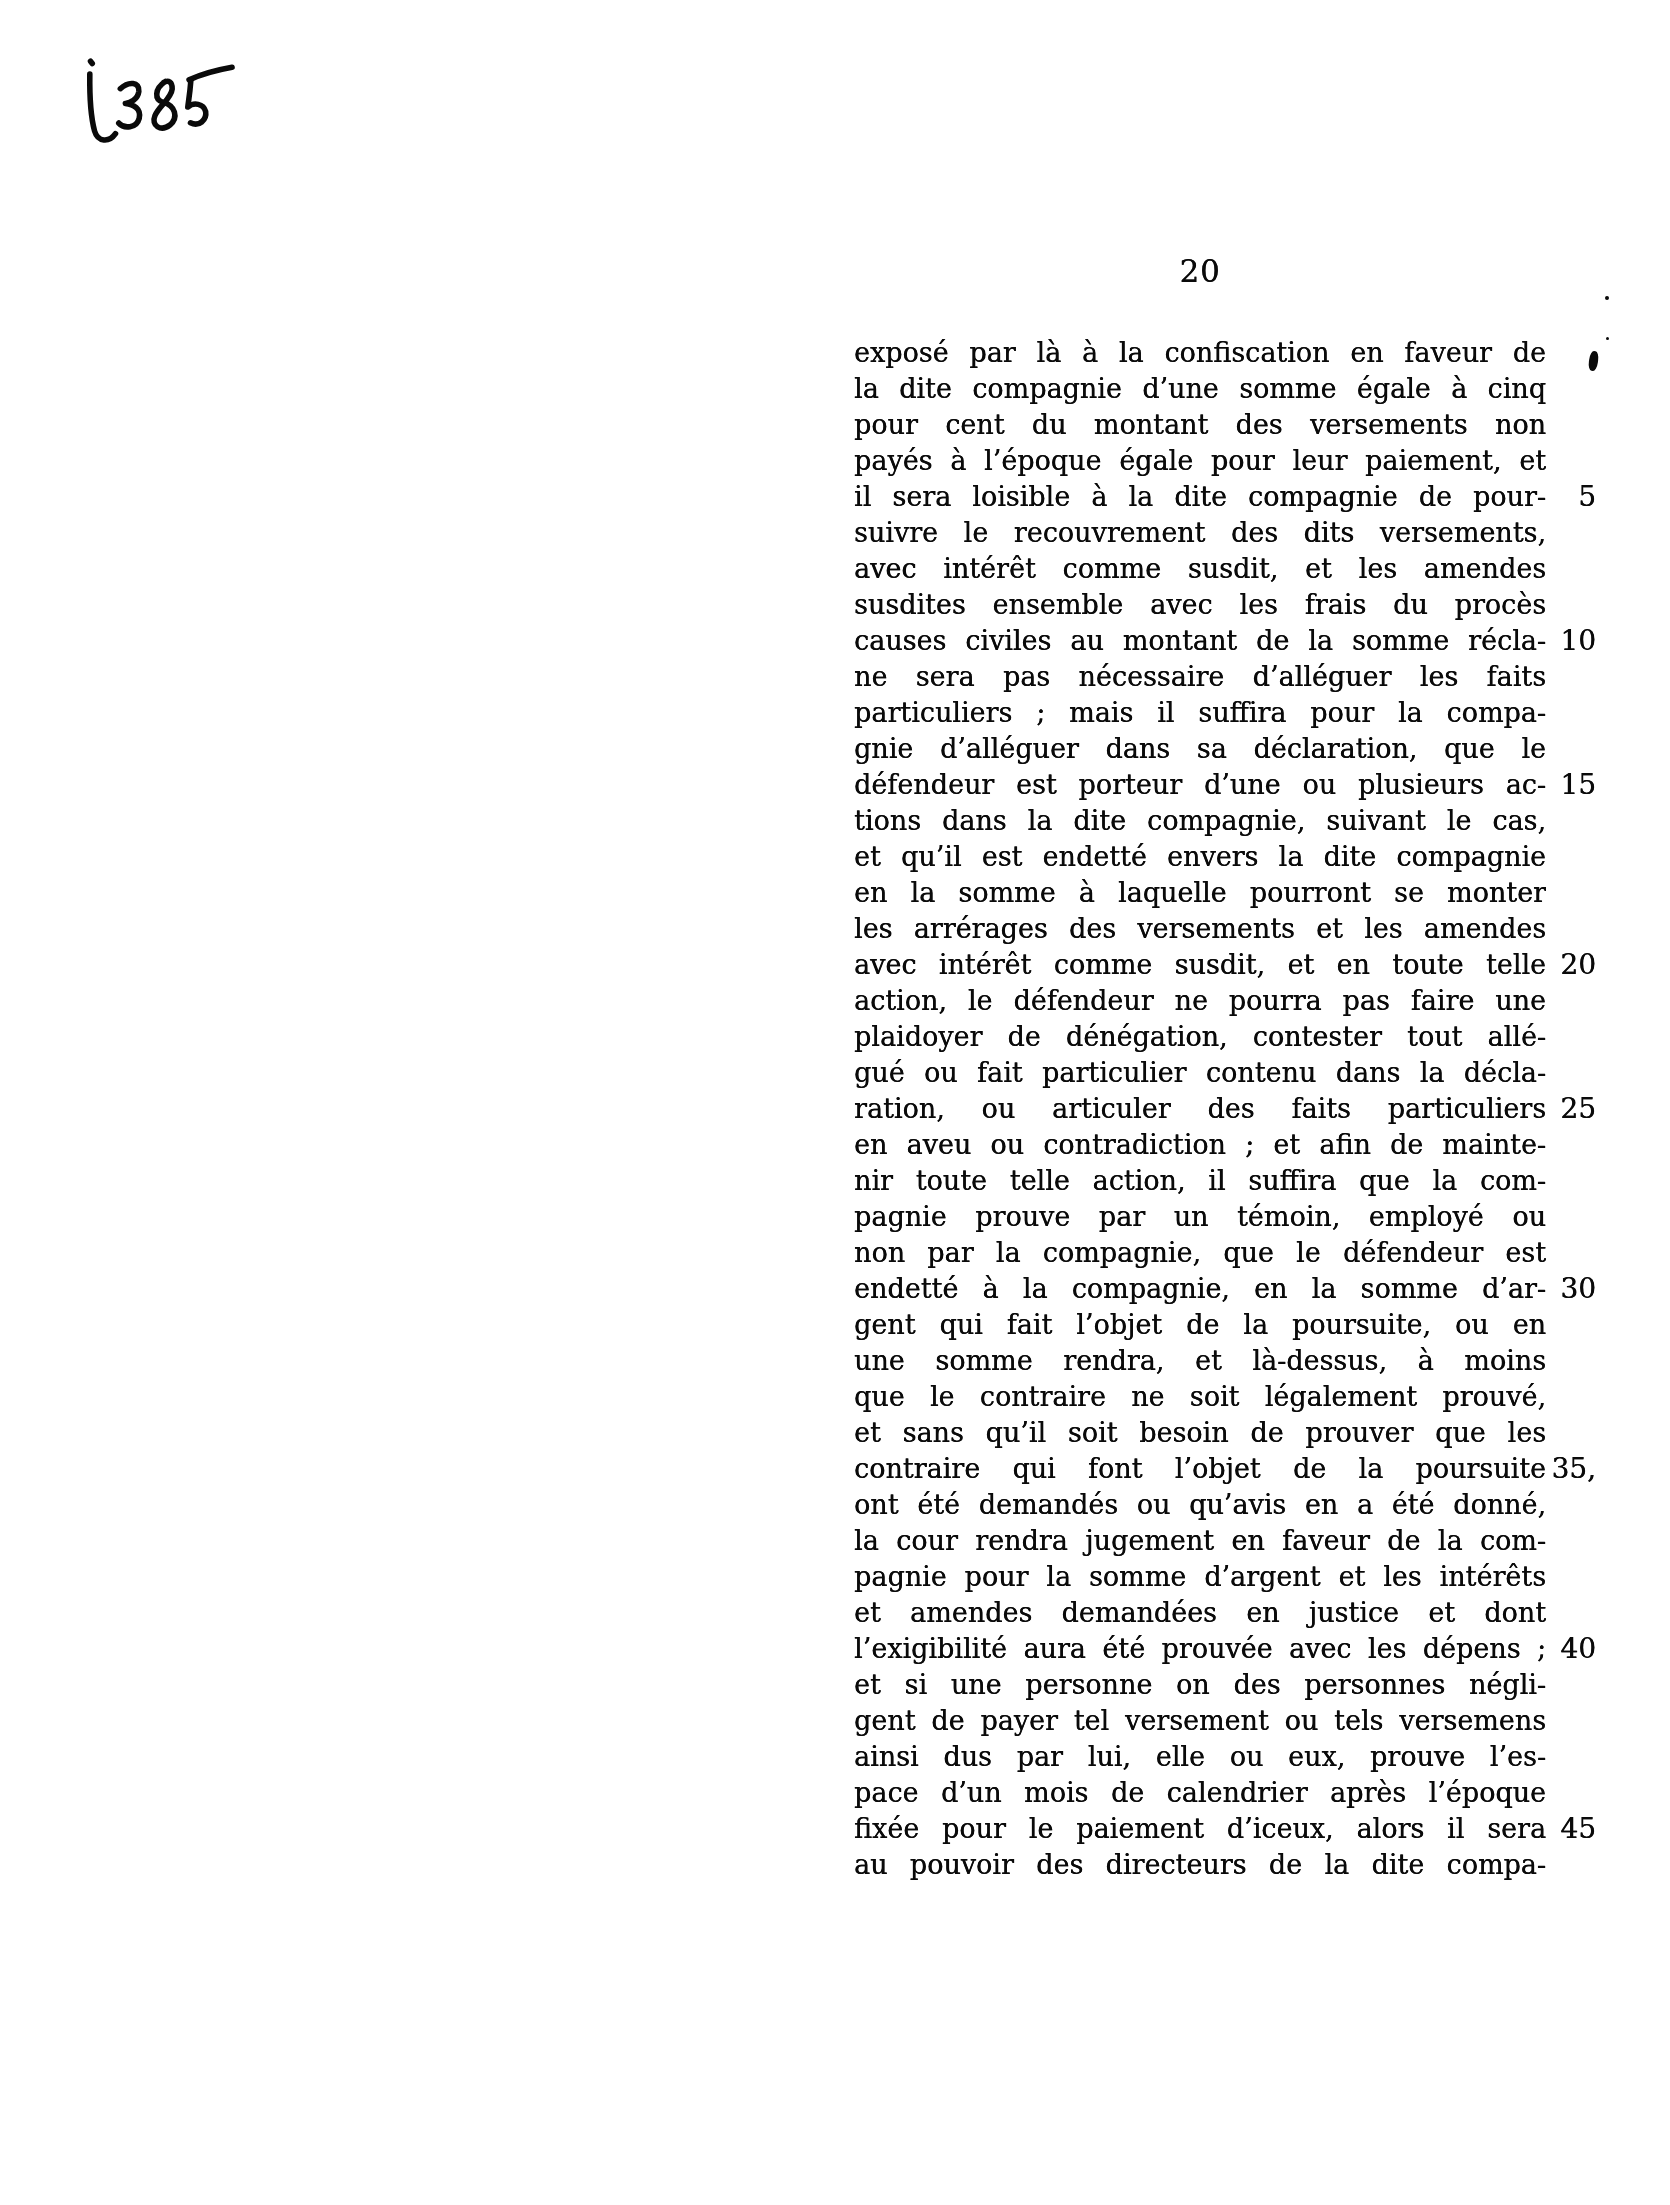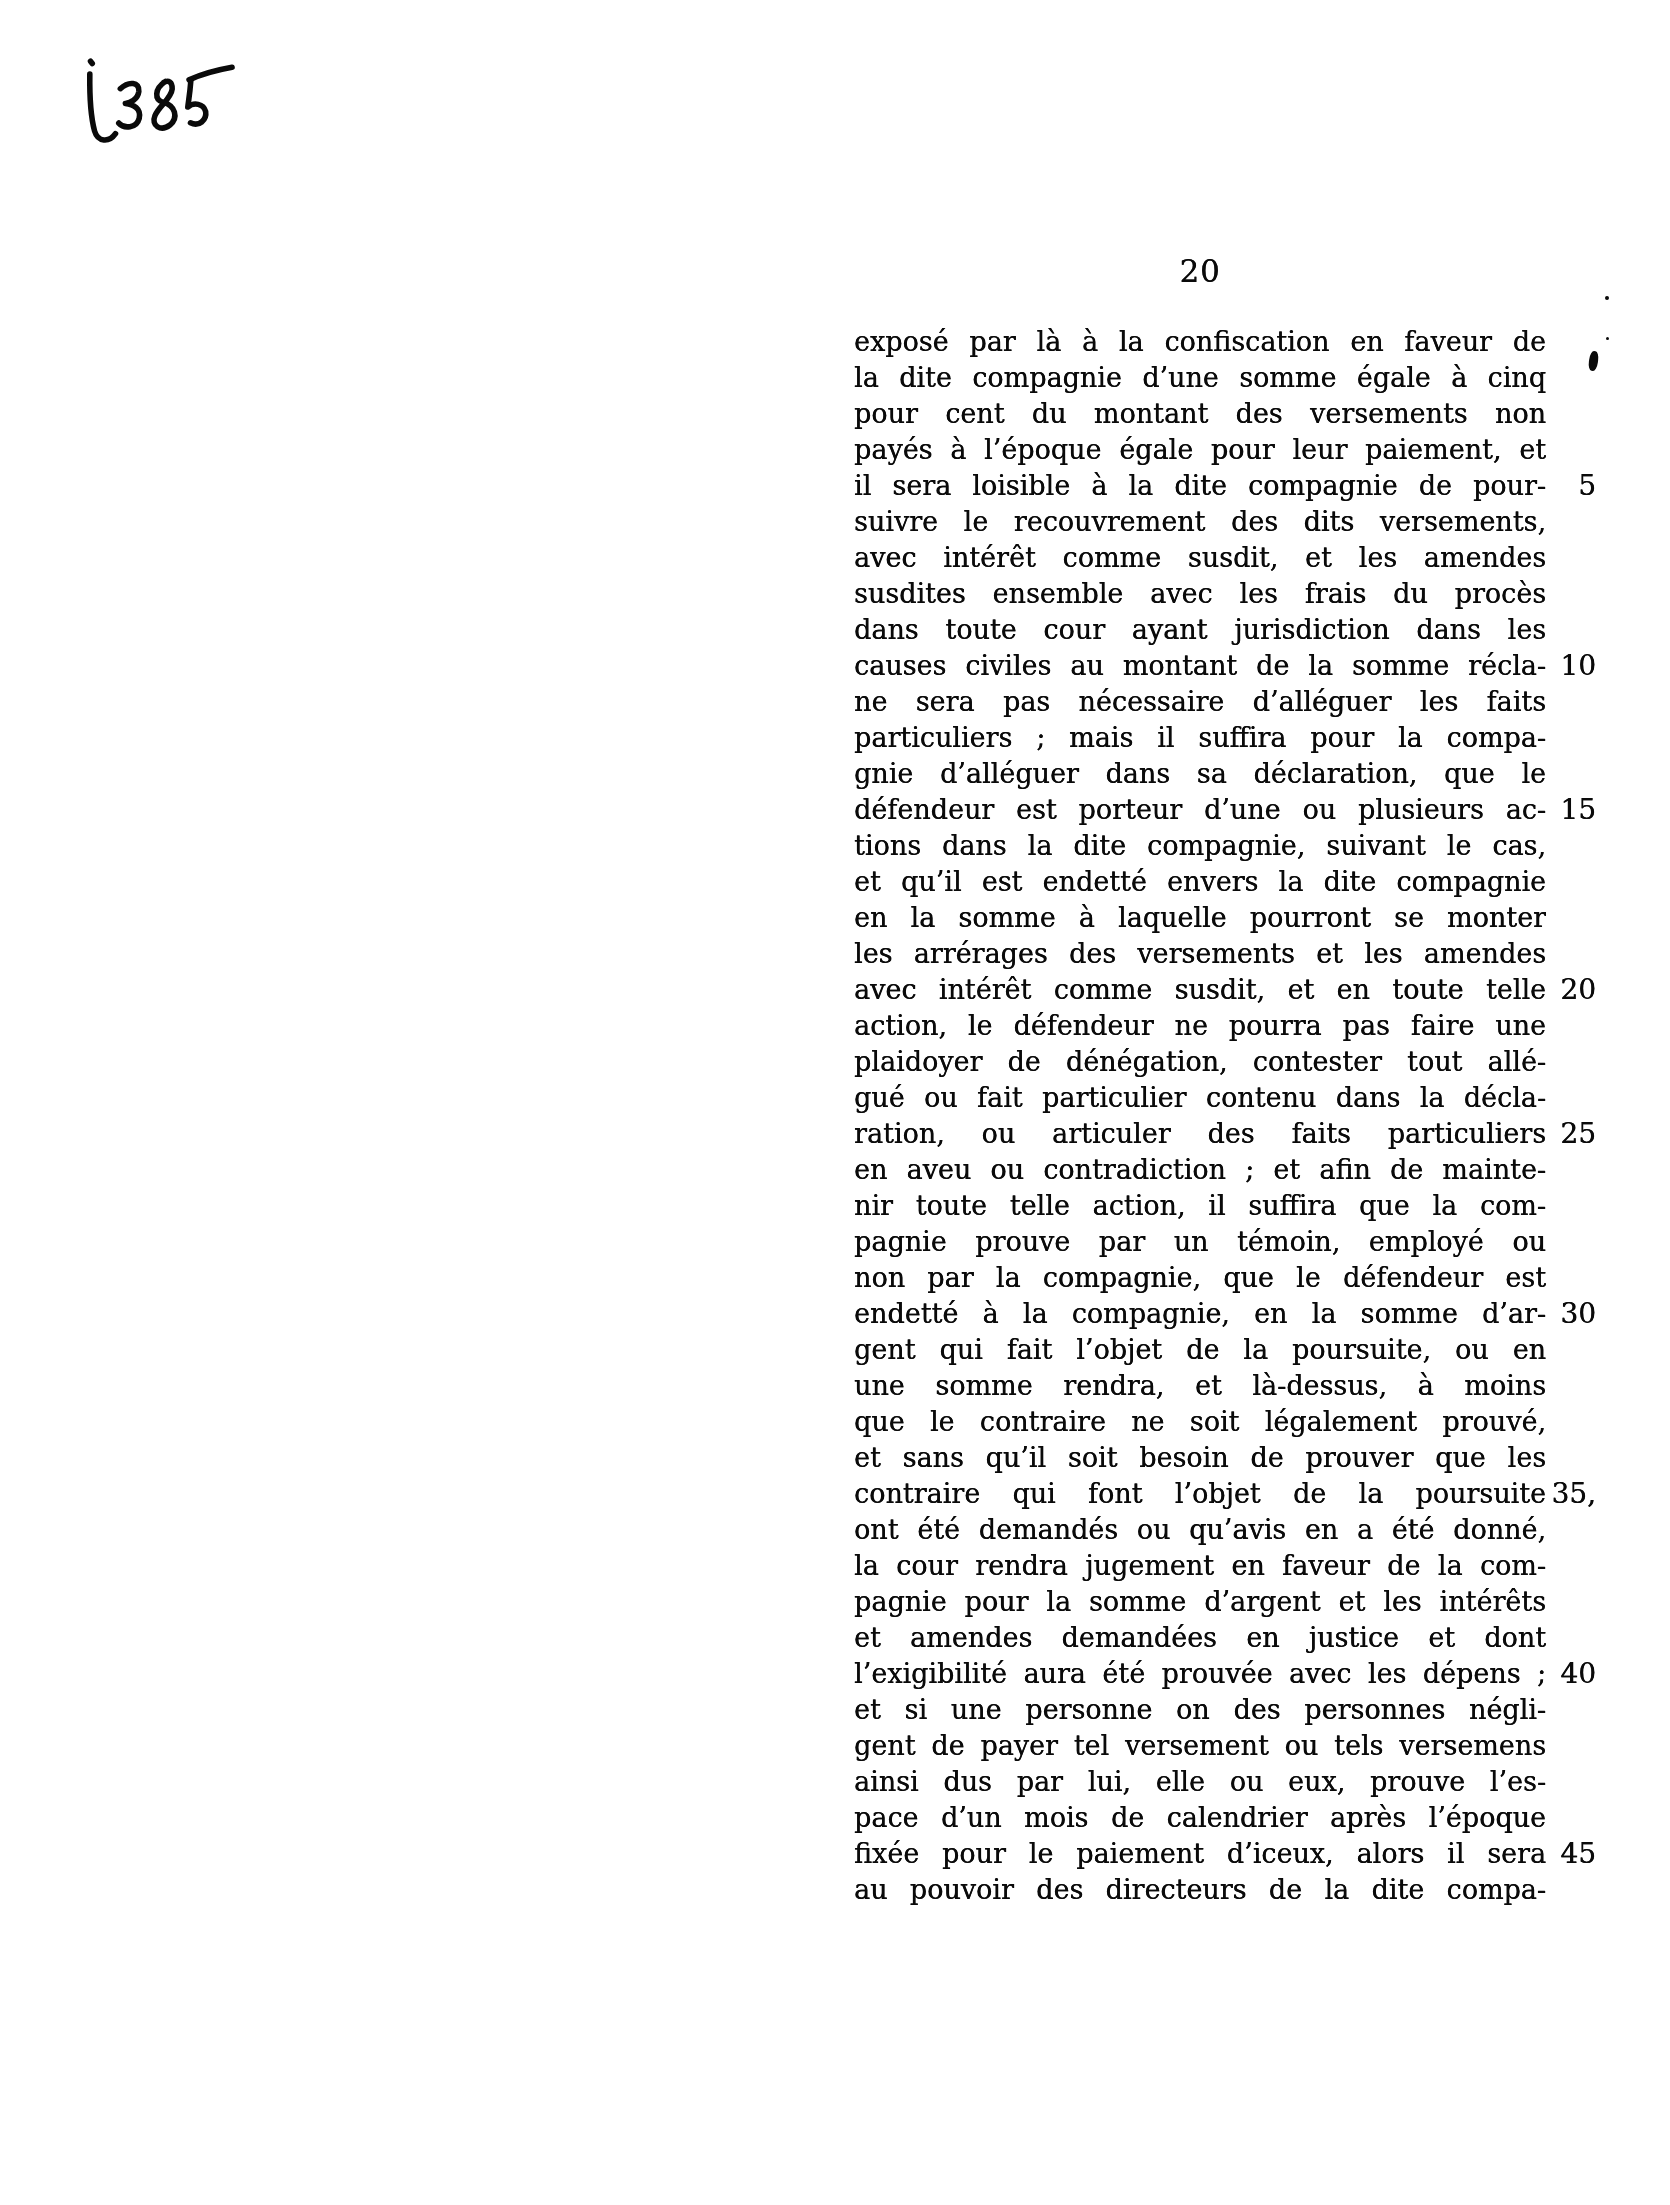--- a/index.html
+++ b/index.html
@@ -13,21 +13,21 @@
   .page{position:absolute;inset:0;}
   .annotation{position:absolute;left:71px;top:48px;width:171px;height:101px;transform:rotate(-4deg);}
   .annotation svg{display:block;width:100%;height:100%;}
   .annotation path{fill:none;stroke:var(--ink,#0a0a0a);stroke-width:7;stroke-linecap:round;stroke-linejoin:round;}
   .page-number{
     position:absolute;left:854px;top:253px;width:692px;
     text-align:center;font-size:31px;letter-spacing:0.8px;
     text-shadow:0.3px 0 0 currentColor;
   }
   .text-block{
-    position:absolute;left:854px;top:324px;width:743px;
+    position:absolute;left:854px;top:335px;width:743px;
     font-size:27px;
   }
   .row{position:relative;height:36px;overflow:visible;}
   .line-text{
     display:block;width:692px;height:36px;line-height:36px;
     text-align:justify;text-align-last:justify;
     white-space:normal;overflow:hidden;
     text-shadow:0.3px 0 0 currentColor;
   }
   .line-num{
@@ -86,24 +86,20 @@
     </div>
       <div class="row">
       <span class="line-text">avec intérêt comme susdit, et les amendes</span>
       <span class="line-num"></span>
     </div>
       <div class="row">
       <span class="line-text">susdites ensemble avec les frais du procès</span>
       <span class="line-num"></span>
     </div>
       <div class="row">
-      <span class="line-text">dans toute cour ayant jurisdiction dans les</span>
-      <span class="line-num"></span>
-    </div>
-      <div class="row">
       <span class="line-text">causes civiles au montant de la somme récla-</span>
       <span class="line-num">10</span>
     </div>
       <div class="row">
       <span class="line-text">ne sera pas nécessaire d’alléguer les faits</span>
       <span class="line-num"></span>
     </div>
       <div class="row">
       <span class="line-text">particuliers ; mais il suffira pour la compa-</span>
       <span class="line-num"></span>

